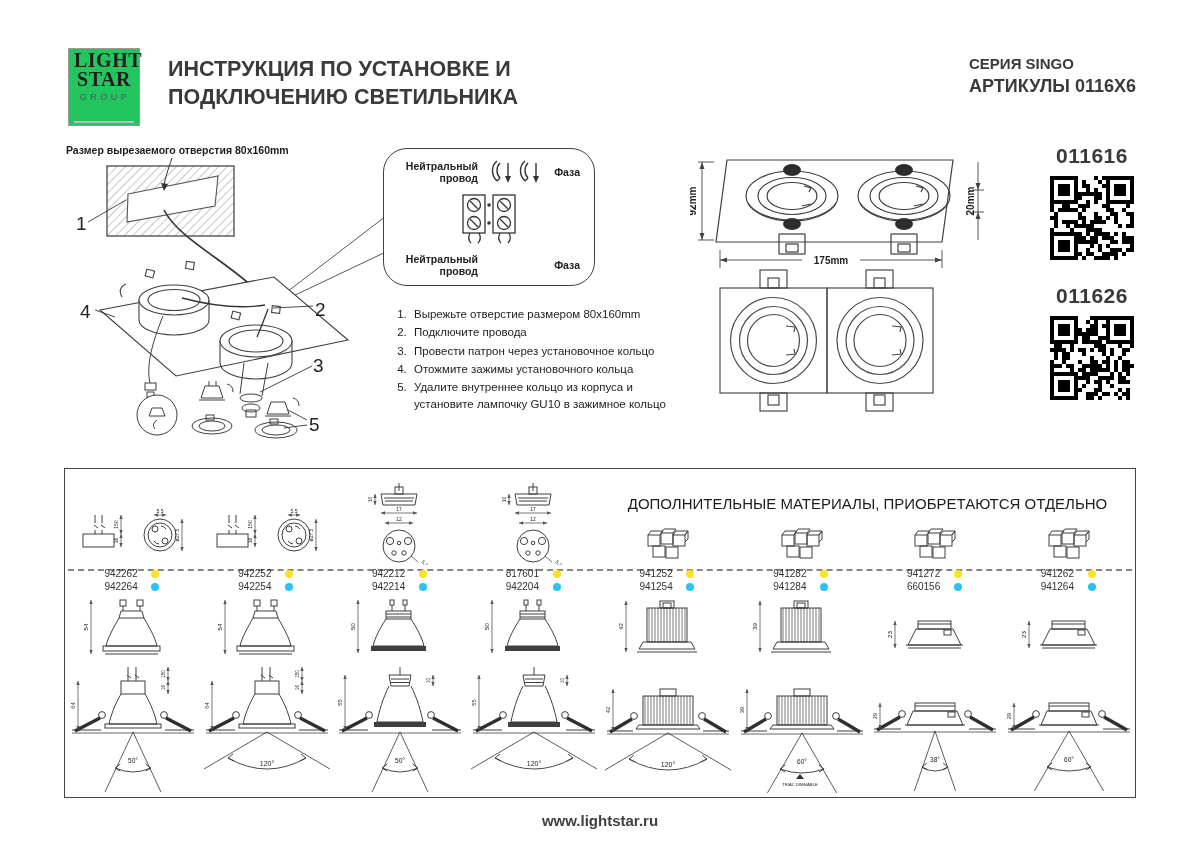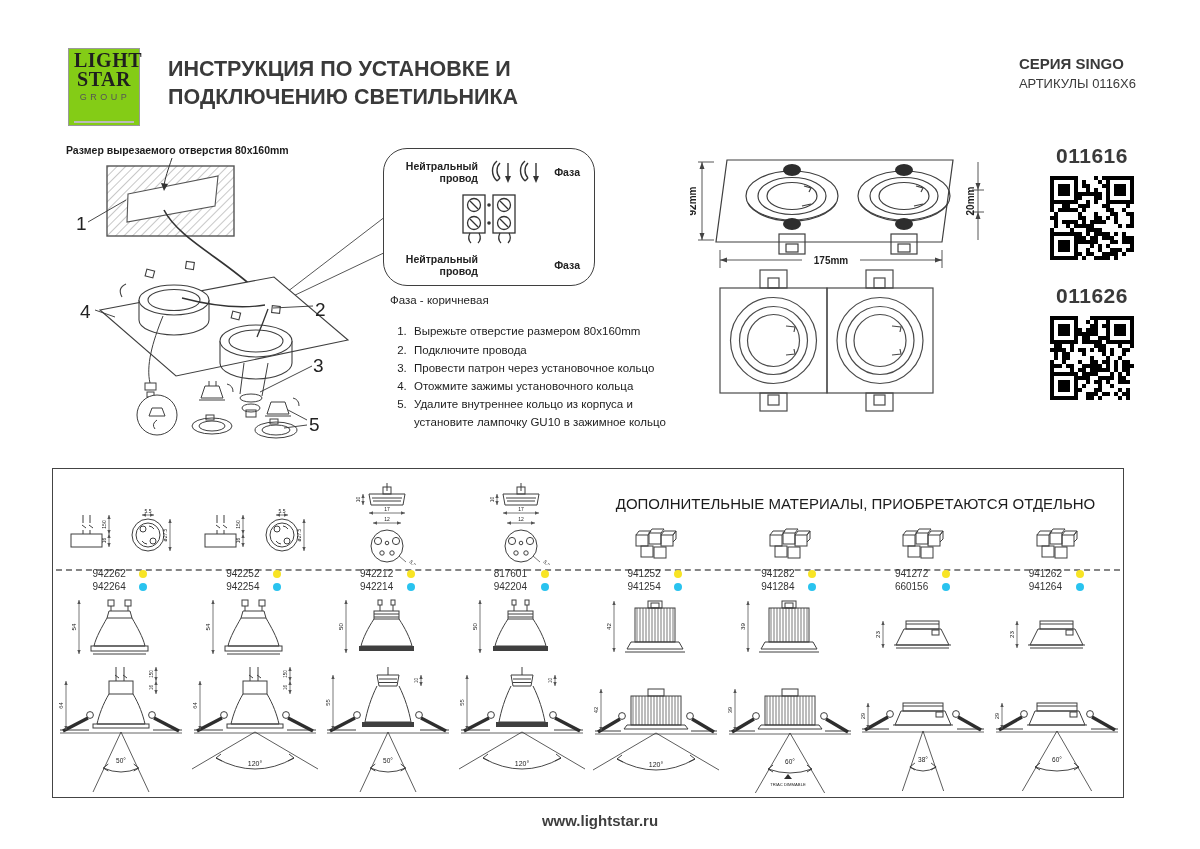--- a/index.html
+++ b/index.html
@@ -3,29 +3,29 @@
 <meta charset="utf-8">
 <style>
   html,body{margin:0;padding:0;}
   body{width:1200px;height:849px;background:#fff;font-family:"Liberation Sans",sans-serif;color:#222;position:relative;overflow:hidden;}
   #page{position:absolute;inset:0;}
   .abs{position:absolute;}
   svg text{font-family:"Liberation Sans",sans-serif;}
 
   
   .logo-box{left:68px;top:48px;width:72px;height:78px;border:1px solid #9a9a9a;box-sizing:border-box;
-            display:flex;flex-direction:column;justify-content:center;padding:16px 5px;background:#84cc16;}
+            display:flex;flex-direction:column;justify-content:center;padding:16px 5px;background:#22c55e;}
   .logo-word{font-family:"Liberation Serif",serif;font-weight:700;font-size:20px;line-height:19px;letter-spacing:.5px;color:#1f1f1f;text-align:center;}
   .logo-group{font-size:9px;letter-spacing:3.5px;color:#555;text-align:center;margin:3px 0 19px 2px;}
   .flag{display:flex;height:6px;border-top:1px solid #bbb;border-bottom:1px solid #bbb;}
   .flag span{flex:1;}
   .page-title{left:168px;top:55px;font-size:21.5px;line-height:28px;font-weight:700;color:#3a3a3a;}
   .hdr-right{right:64px;top:55px;color:#3a3a3a;}
   .series{font-size:15px;font-weight:700;}
-  .articles{font-size:13px;font-weight:400;margin-top:4px;}
+  .articles{font-size:18px;font-weight:700;margin-top:4px;}
 
   
   .callout{left:383px;top:148px;width:212px;height:138px;border:1.6px solid #3f3f3f;border-radius:24px;
            box-sizing:border-box;background:#fff;padding:9px 14px 8px;display:flex;flex-direction:column;justify-content:space-between;}
   .c-row{display:flex;align-items:center;justify-content:space-between;}
   .wlabel{width:80px;font-size:10.5px;font-weight:700;line-height:1.15;text-align:right;color:#222;}
   .plabel{font-size:10.5px;font-weight:700;color:#222;}
   .c-mid{display:flex;justify-content:center;}
 
   
@@ -34,21 +34,21 @@
   .steps ol{margin:14px 0 0;padding-left:20px;}
   .steps li{padding-left:4px;margin-bottom:1px;}
 
   
   .article-block{width:92px;text-align:center;}
   .artnum{font-size:21px;font-weight:700;color:#3a3a3a;letter-spacing:.5px;}
   .qr{margin-top:8px;display:inline-block;line-height:0;}
 
   
   .led-title{left:0;top:441px;width:100%;text-align:center;font-size:14px;color:#2b2b2b;}
-  .lamps-box{left:52px;top:468px;width:1072px;height:330px;border:1.6px solid #444;box-sizing:border-box;background:#fff;overflow:hidden;}
+  .lamps-box{left:64px;top:468px;width:1072px;height:330px;border:1.6px solid #444;box-sizing:border-box;background:#fff;overflow:hidden;}
   .extra-title{position:absolute;left:50%;width:50%;top:26px;text-align:center;font-size:15px;color:#1c1c1c;}
   .dash{position:absolute;left:3px;right:3px;top:100px;border-top:2px dashed #858585;}
   #lamp-columns{position:absolute;inset:0;display:flex;}
   .lamp-col{width:12.5%;height:100%;display:flex;flex-direction:column;align-items:center;position:relative;}
   .top-icon{height:94px;margin-top:2px;}
   .arts{height:28px;margin-top:2px;font-size:10px;color:#333;}
   .art{display:flex;align-items:center;line-height:13px;}
   .artno{width:42px;text-align:left;}
   .dot{width:8px;height:8px;border-radius:50%;display:inline-block;margin-left:5px;}
   .lamp-draw{margin-top:2px;line-height:0;}
@@ -202,21 +202,20 @@
           <circle cx="33" cy="30" r="1.8" fill="#333"></circle>
       </svg>
     </div>
     <div class="c-row">
       <div class="wlabel">Нейтральный провод</div>
       <div class="plabel">Фаза</div>
     </div>
   </div>
 
   <div class="abs steps">
-    <p class="note">Фаза - коричневая</p>
     <ol>
       <li>Вырежьте отверстие размером 80x160mm</li>
       <li>Подключите провода</li>
       <li>Провести патрон через установочное кольцо</li>
       <li>Отожмите зажимы установочного кольца</li>
       <li>Удалите внутреннее кольцо из корпуса и установите лампочку GU10 в зажимное кольцо</li>
     </ol>
   </div>
 
   <svg class="abs" style="left:690px;top:142px" width="300" height="278" viewBox="0 0 300 278">

